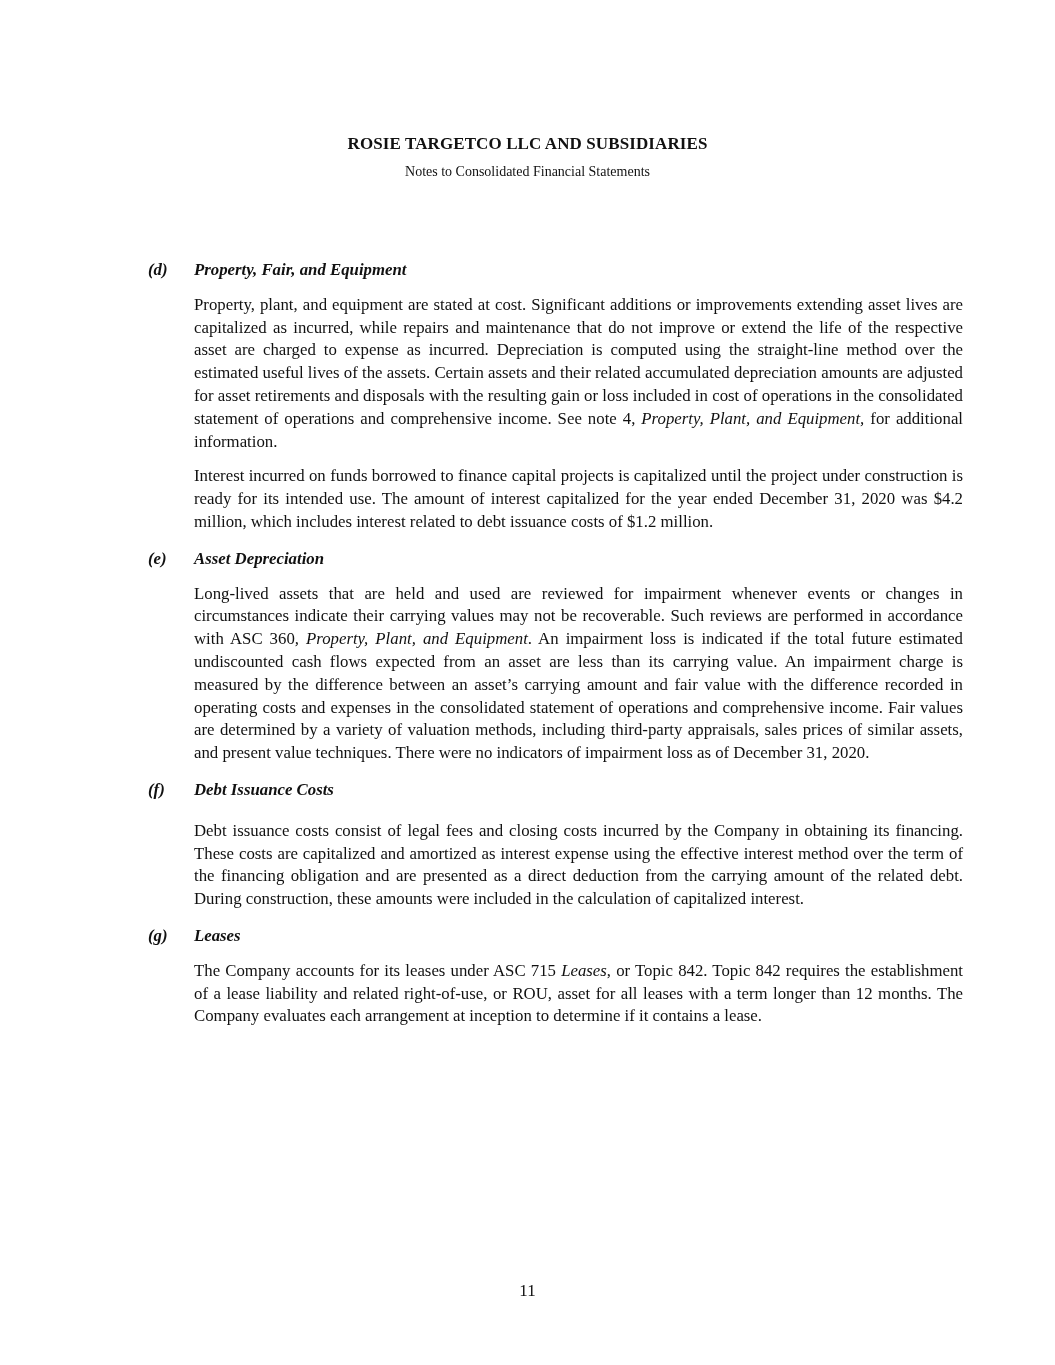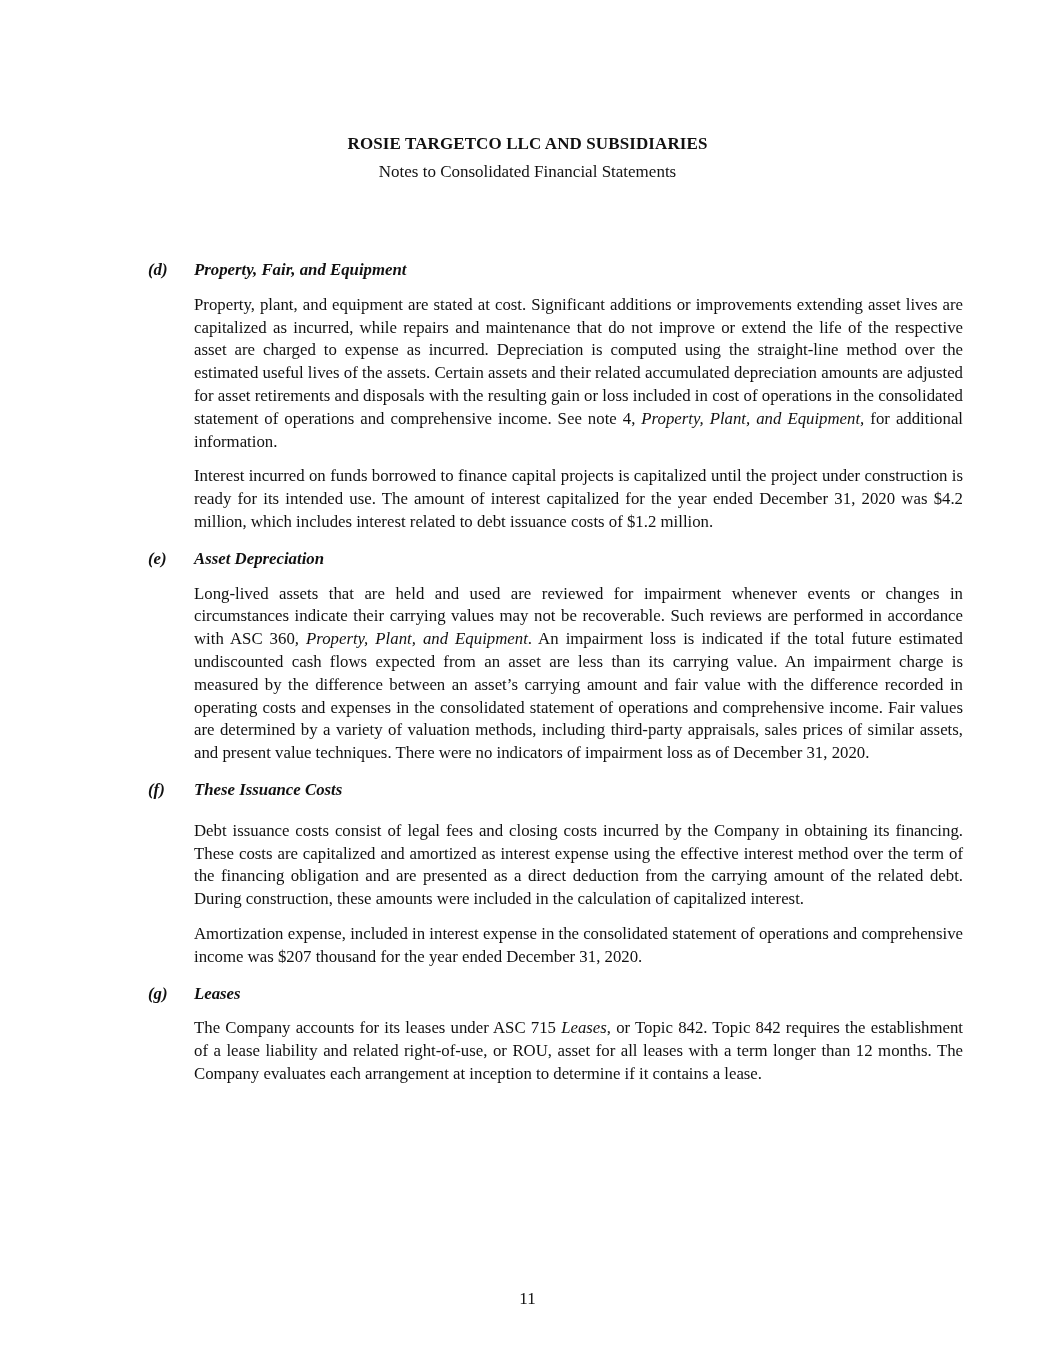--- a/index.html
+++ b/index.html
@@ -22,21 +22,21 @@
       width: 1055px;
       text-align: center;
     }
     .header .company {
       font-weight: bold;
       font-size: 17px;
       line-height: 28px;
       letter-spacing: 0.1px;
     }
     .header .subtitle, .header .date {
-      font-size: 17px;
+      font-size: 14px;
       line-height: 28px;
     }
     .content {
       position: absolute;
       top: 259px;
       left: 148px;
       width: 815px;
       font-size: 16.8px;
       line-height: 22.8px;
     }
@@ -58,21 +58,20 @@
     .para i { font-style: italic; }
     .section { margin-bottom: 14px; }
     .sec-f .section-heading { margin-bottom: 18px; }
     .page-number {
       position: absolute;
       top: 1281px;
       left: 0;
       width: 1055px;
       text-align: center;
       font-size: 17px;
-      margin-top: 8px;
     }
   </style>
 </head>
 <body>
 
 <div class="header">
   <div class="company">ROSIE TARGETCO LLC AND SUBSIDIARIES</div>
   <div class="subtitle">Notes to Consolidated Financial Statements</div>
 </div>
 
@@ -91,24 +90,23 @@
     <div class="section-heading">
       <span class="letter">(e)</span>
       <span>Asset Depreciation</span>
     </div>
     <p class="para"><span>Long-lived assets that are held and used are reviewed for impairment whenever events or changes in circumstances indicate their carrying values may not be recoverable. Such reviews are performed in accordance with ASC 360</span><i>, Property, Plant, and Equipment</i><span>. An impairment loss is indicated if the total future estimated undiscounted cash flows expected from an asset are less than its carrying value. An impairment charge is measured by the difference between an asset’s carrying amount and fair value with the difference recorded in operating costs and expenses in the consolidated statement of operations and comprehensive income. Fair values are determined by a variety of valuation methods, including third-party appraisals, sales prices of similar assets, and present value techniques. There were no indicators of impairment loss as of December 31, 2020.</span></p>
   </div>
 
   <div class="section sec-f">
     <div class="section-heading">
       <span class="letter">(f)</span>
-      <span>These Issuance Costs</span>
+      <span>Debt Issuance Costs</span>
     </div>
     <p class="para">Debt issuance costs consist of legal fees and closing costs incurred by the Company in obtaining its financing. These costs are capitalized and amortized as interest expense using the effective interest method over the term of the financing obligation and are presented as a direct deduction from the carrying amount of the related debt. During construction, these amounts were included in the calculation of capitalized interest.</p>
-    <p class="para">Amortization expense, included in interest expense in the consolidated statement of operations and comprehensive income was $207 thousand for the year ended December 31, 2020.</p>
   </div>
 
   <div class="section">
     <div class="section-heading">
       <span class="letter">(g)</span>
       <span>Leases</span>
     </div>
     <p class="para"><span>The Company accounts for its leases under ASC 715 </span><i>Leases</i><span>, or Topic 842. Topic 842 requires the establishment of a lease liability and related right-of-use, or ROU, asset for all leases with a term longer than 12 months. The Company evaluates each arrangement at inception to determine if it contains a lease.</span></p>
   </div>
 

